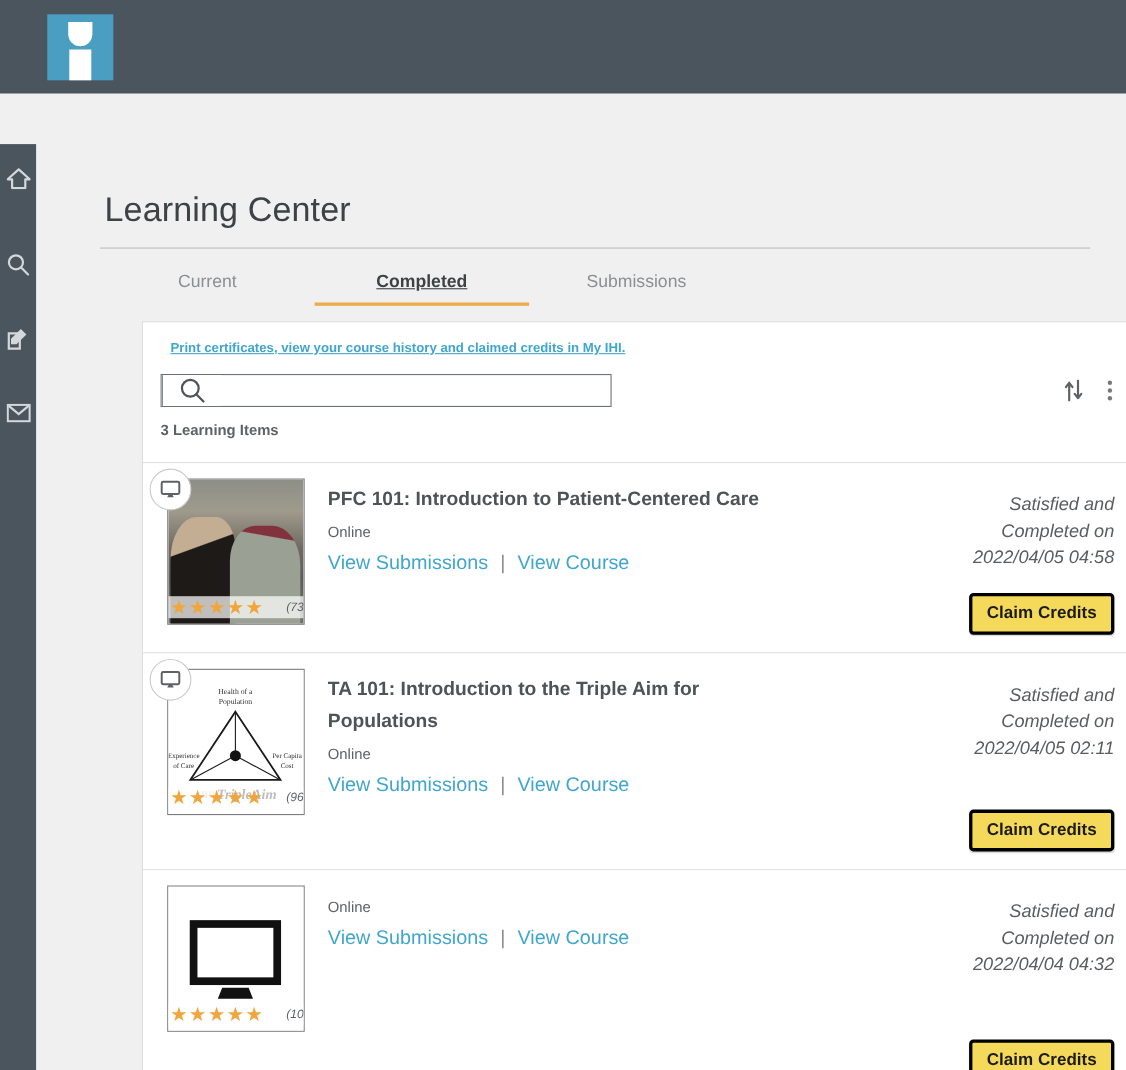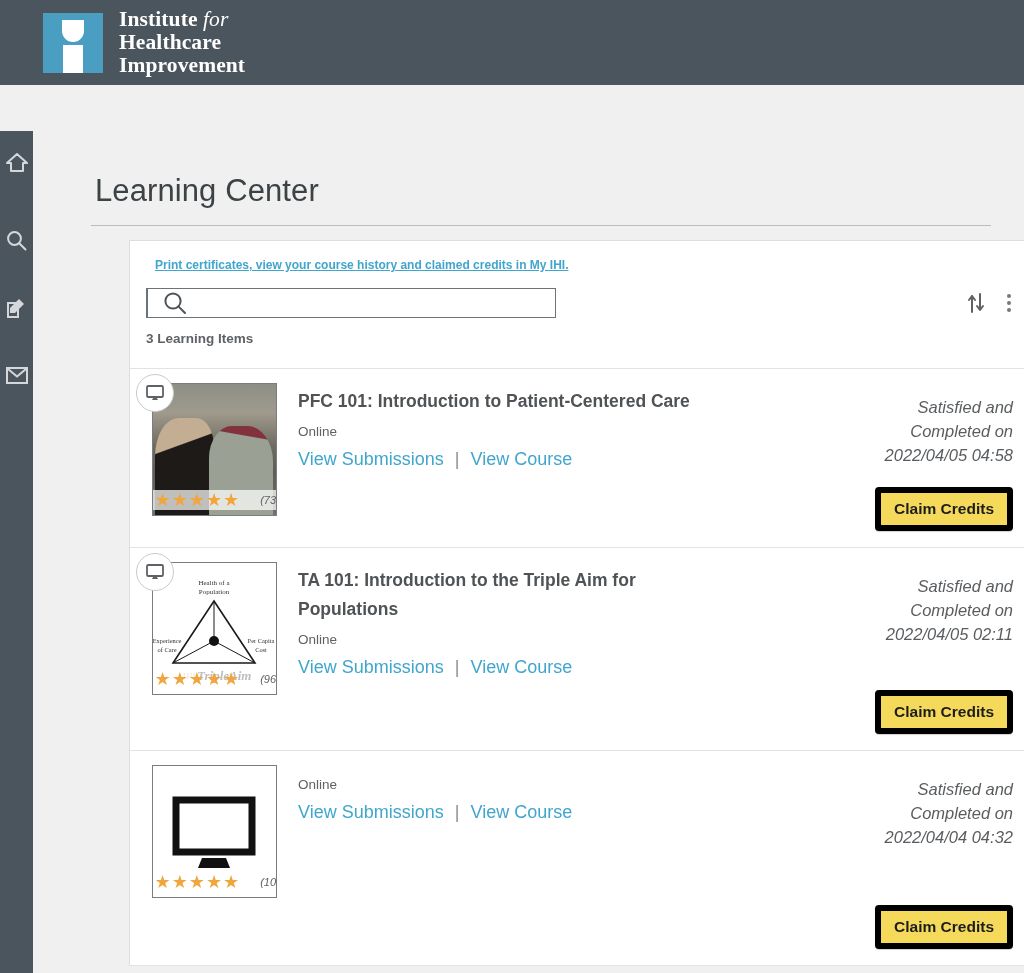--- a/index.html
+++ b/index.html
@@ -181,21 +181,21 @@
   .links .sep { color:#8b8e90; margin:0 6px; }
 
   .status-col {
     width:250px; flex:0 0 250px; padding-right:28px; text-align:right;
     display:flex; flex-direction:column; align-items:flex-end;
   }
   .status-text {
     font-size:16.5px; font-style:italic; color:#5a5d60; line-height:24px;
   }
   .claim-btn {
-    margin-top:22px; background:#f5d95a; border:6px solid #000000; border-radius:4px;
+    margin-top:22px; background:#f5d95a; border:3px solid #000000; border-radius:4px;
     font-family:"Liberation Sans", sans-serif;
     font-size:15.5px; font-weight:700; color:#1c1c1c; padding:7px 13px; cursor:pointer;
     box-shadow:0 1px 1px rgba(0,0,0,.18);
   }
   .course.c1 .claim-btn { margin-top:20px; }
   .course.c2 .claim-btn { margin-top:44px; }
   .course.c3 .claim-btn { margin-top:56px; }
   .course.c1 .status-text { margin-top:12px; }
   .course.c2 .status-text { margin-top:12px; }
   .course.c3 .status-text { margin-top:12px; }
@@ -204,26 +204,20 @@
 <body>
 
 <div class="app">
 
   <div class="brandbar">
     <div class="logo-wrap">
       <div class="logo-mark">
         <div class="dot"></div>
           <div class="stem"></div>
       </div>
-      <div class="logo-text">
-        <div><span>Institute</span>
-          <em>for</em></div>
-        <div>Healthcare</div>
-        <div>Improvement</div>
-      </div>
     </div>
   </div>
 
 
   <div class="rail">
     <div class="rail-icon" style="margin-top:10px;">
       <svg width="22" height="20" viewBox="0 0 22 20">
           <path d="M11 2 L21 11 H17 V19 H5 V11 H1 Z" fill="none" stroke="#d5d8da" stroke-width="2" stroke-linejoin="round"></path>
         </svg>
     </div>
@@ -245,20 +239,25 @@
           <path d="M2 2 L11 9.5 L20 2" fill="none" stroke="#d5d8da" stroke-width="2"></path>
         </svg>
     </div>
   </div>
 
   <div class="main">
 
     <h1 class="page-title">Learning Center</h1>
     <div class="title-rule"></div>
 
+    <div class="tabs">
+      <div class="tab t1">Current</div>
+      <div class="tab t2 active">Completed</div>
+      <div class="tab t3">Submissions</div>
+    </div>
 
     <div class="panel">
 
       <div class="panel-head">
         <a class="print-link">Print certificates, view your course history and claimed credits in My IHI.</a>
 
         <div class="search-row">
           <div class="search-box">
             <div class="search-btn">
               <svg width="26" height="26" viewBox="0 0 26 26">

